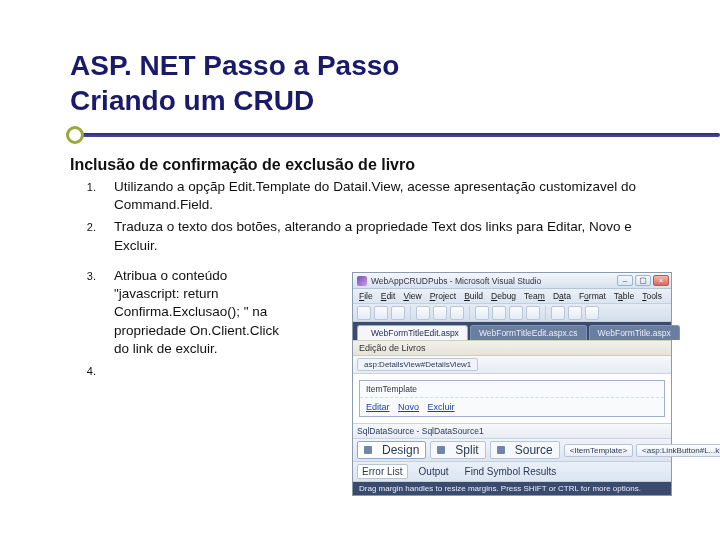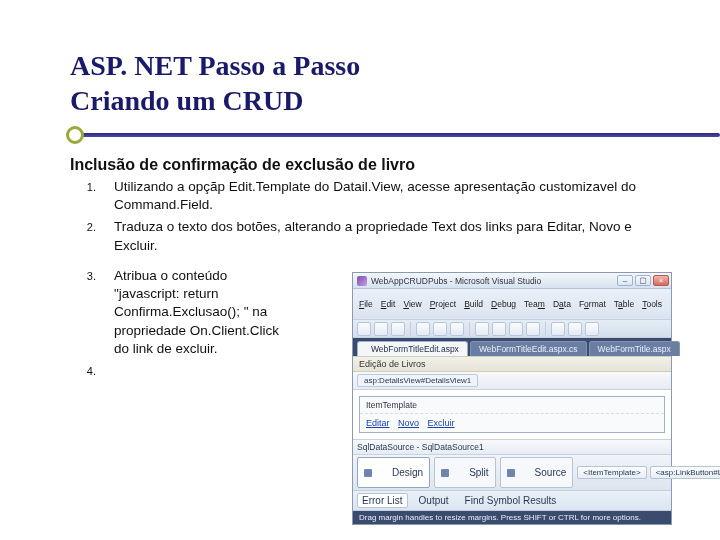--- a/index.html
+++ b/index.html
@@ -14,21 +14,20 @@
   .slide {
     padding: 48px 60px 20px 70px;
     position: relative;
   }
   .title {
     font-size: 28px;
     font-weight: bold;
     color: #1a1a6a;
     line-height: 1.25;
     margin-bottom: 8px;
-    font-family: Liberation Serif, serif;
   }
   .title-rule {
     position: relative;
     height: 18px;
     margin-bottom: 12px;
     margin-left: -4px;
   }
   .title-rule .bar {
     position: absolute;
     left: 10px;
@@ -110,21 +109,21 @@
     width: 16px; height: 11px;
     border: 1px solid #9bb3cf;
     background: linear-gradient(#f5f8fc,#dce7f3);
     border-radius: 2px;
     display: flex; align-items: center; justify-content: center;
     font-size: 8px; line-height: 1; color: #445;
   }
   .shot .winbtn.close { background: linear-gradient(#f1b7b0,#d46a5e); border-color:#b95a50; color:#fff; }
   .shot .menubar {
     display: flex; gap: 8px;
-    padding: 10px 6px;
+    padding: 2px 6px;
     background: linear-gradient(#eaf0f8,#dbe4f0);
     border-bottom: 1px solid #c3cfdd;
     color: #1a1a1a;
   }
   .shot .menubar span { font-size: 8.5px; white-space: nowrap; }
   .shot .menubar .mnem { text-decoration: underline; }
   .shot .toolbar {
     height: 18px;
     background: linear-gradient(#e5ecf5,#d5dfec);
     border-bottom: 1px solid #c3cfdd;
@@ -215,26 +214,26 @@
     gap: 4px;
   }
   .shot .below .lbl { font-size: 8.5px; color:#2a3a55; }
   .shot .viewstrip {
     display:flex; align-items:center;
     background: linear-gradient(#f0f3f9,#dde5f0);
     border-bottom:1px solid #c3cfdd;
     padding: 2px 4px; gap:4px;
   }
   .shot .vtab {
-    display:flex; align-items:center; gap:20px;
-    padding: 9px 6px;
+    display:flex; align-items:center; gap:10px;
+    padding: 1px 6px;
     border:1px solid #b7c4d6;
     background:#f6f8fc;
     border-radius:2px;
-    font-size:10px; color:#2a3a55;
+    font-size:12px; color:#2a3a55;
   }
   .shot .vtab.active { background:#fff; border-color:#8fa6c6; }
   .shot .vico { width:8px; height:8px; background:#6f86ac; border-radius:1px; }
   .shot .tagchips { margin-left:auto; display:flex; gap:3px; }
   .shot .chip {
     padding:1px 5px; border:1px solid #b7c4d6;
     background:linear-gradient(#fefefe,#e6edf6);
     border-radius:2px; font-size:8px; color:#2a3a55;
   }
   .shot .outtabs {

